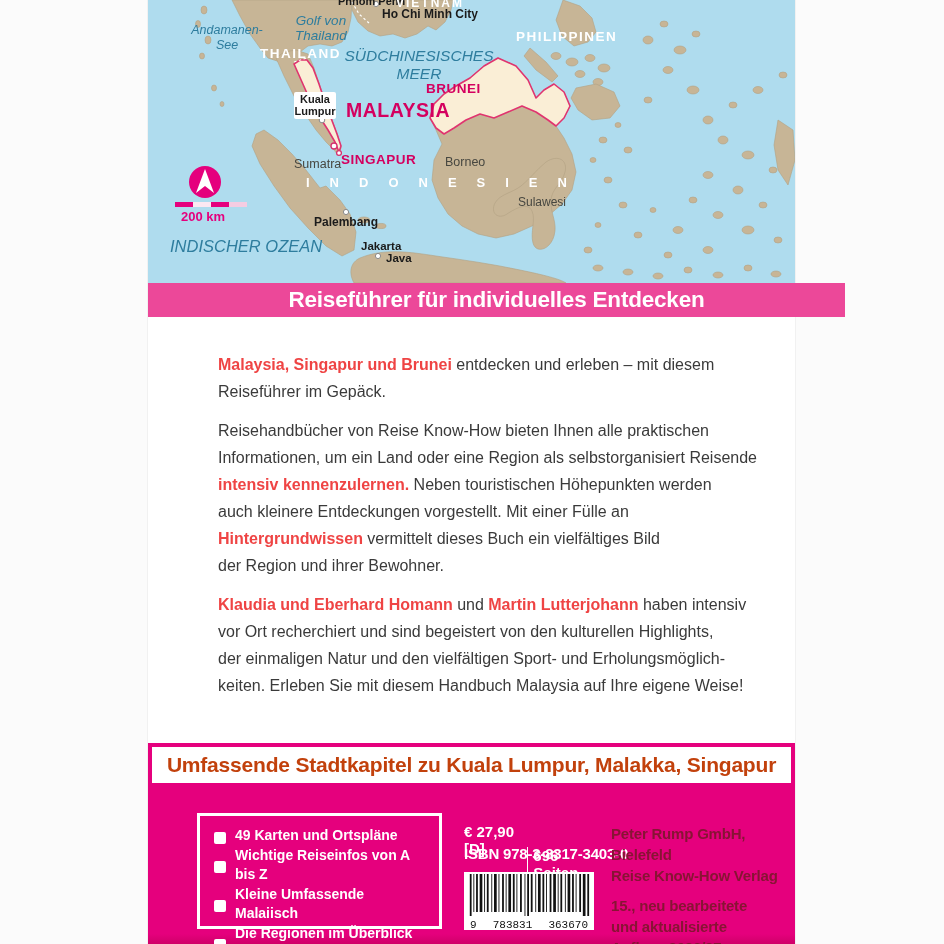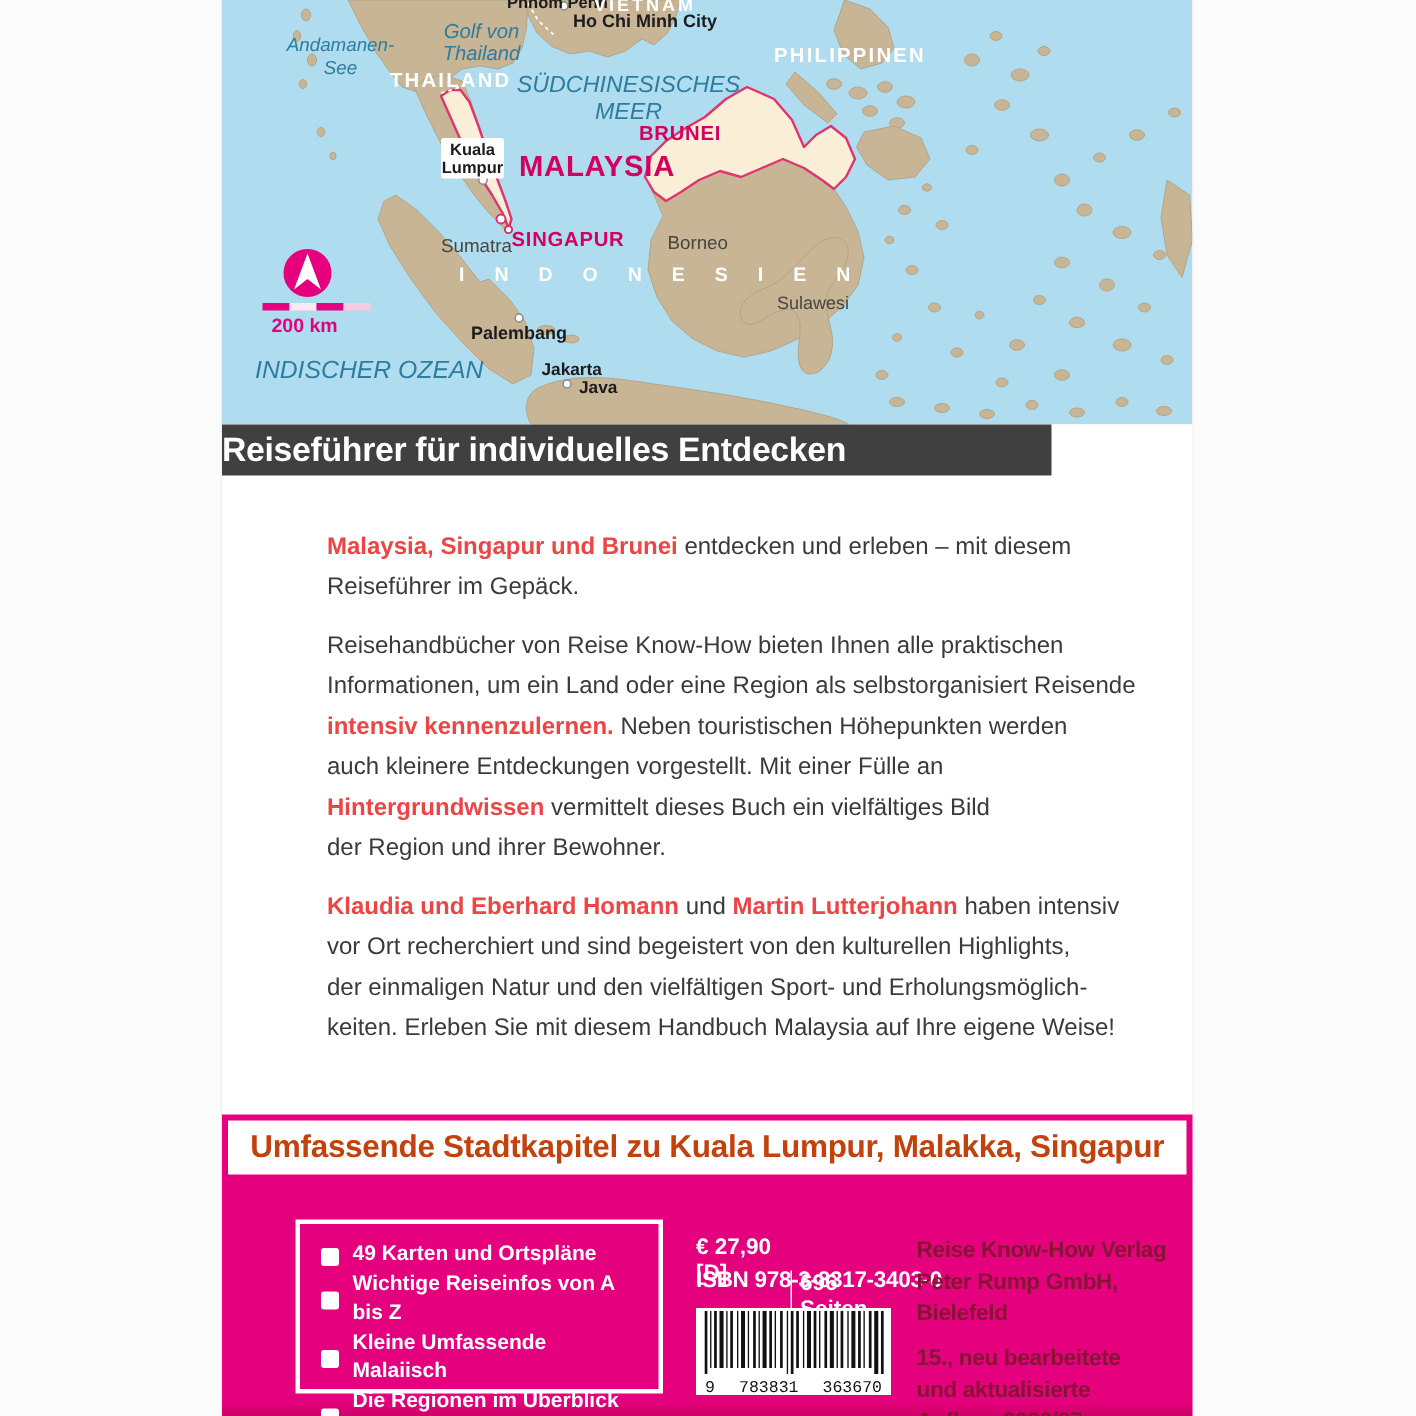--- a/index.html
+++ b/index.html
@@ -15,22 +15,22 @@
   
   .map{position:absolute;left:0;top:0;width:647px;height:283px;overflow:hidden;}
   .map svg{display:block;}
   .sea-label{fill:#2e7d9e;font-style:italic;}
   .country-w{fill:#ffffff;font-weight:bold;}
   .mag{fill:#d4005f;font-weight:bold;}
   .city{fill:#1b1b1b;font-weight:bold;}
   .island-l{fill:#474740;}
   
   .banner1{
-    position:absolute;left:0;top:283px;width:553px;height:34px;
-    background:#404040;color:#fff;display:flex;align-items:center;
+    position:absolute;left:0;top:283px;width:697px;height:34px;
+    background:#ec4899;color:#fff;display:flex;align-items:center;justify-content:center;
     font-size:22.5px;font-weight:bold;letter-spacing:-0.2px;
   }
   
   .bodycopy{
     position:absolute;left:70px;top:317px;width:562px;
     padding-top:34px;color:#3a3a3a;font-size:16px;line-height:27px;
   }
   .bodycopy p{margin:0 0 12px 0;}
   .bodycopy .b{font-weight:bold;color:#ef4444;}
   
@@ -335,22 +335,22 @@
         </g>
       </svg>
       <div class="barcode-digits">
         <span>9</span>
         <span>783831</span>
         <span>363670</span>
       </div>
     </div>
 
     <div class="publisher">
+      <div>Peter Rump GmbH, Bielefeld</div>
       <div>Reise Know-How Verlag</div>
-      <div>Peter Rump GmbH, Bielefeld</div>
     </div>
 
     <div class="edition">
       <div>15., neu bearbeitete</div>
       <div>und aktualisierte</div>
       <div><span>Auflage </span><span class="b">2026/27</span></div>
     </div>
   </div>
 
 </div>

